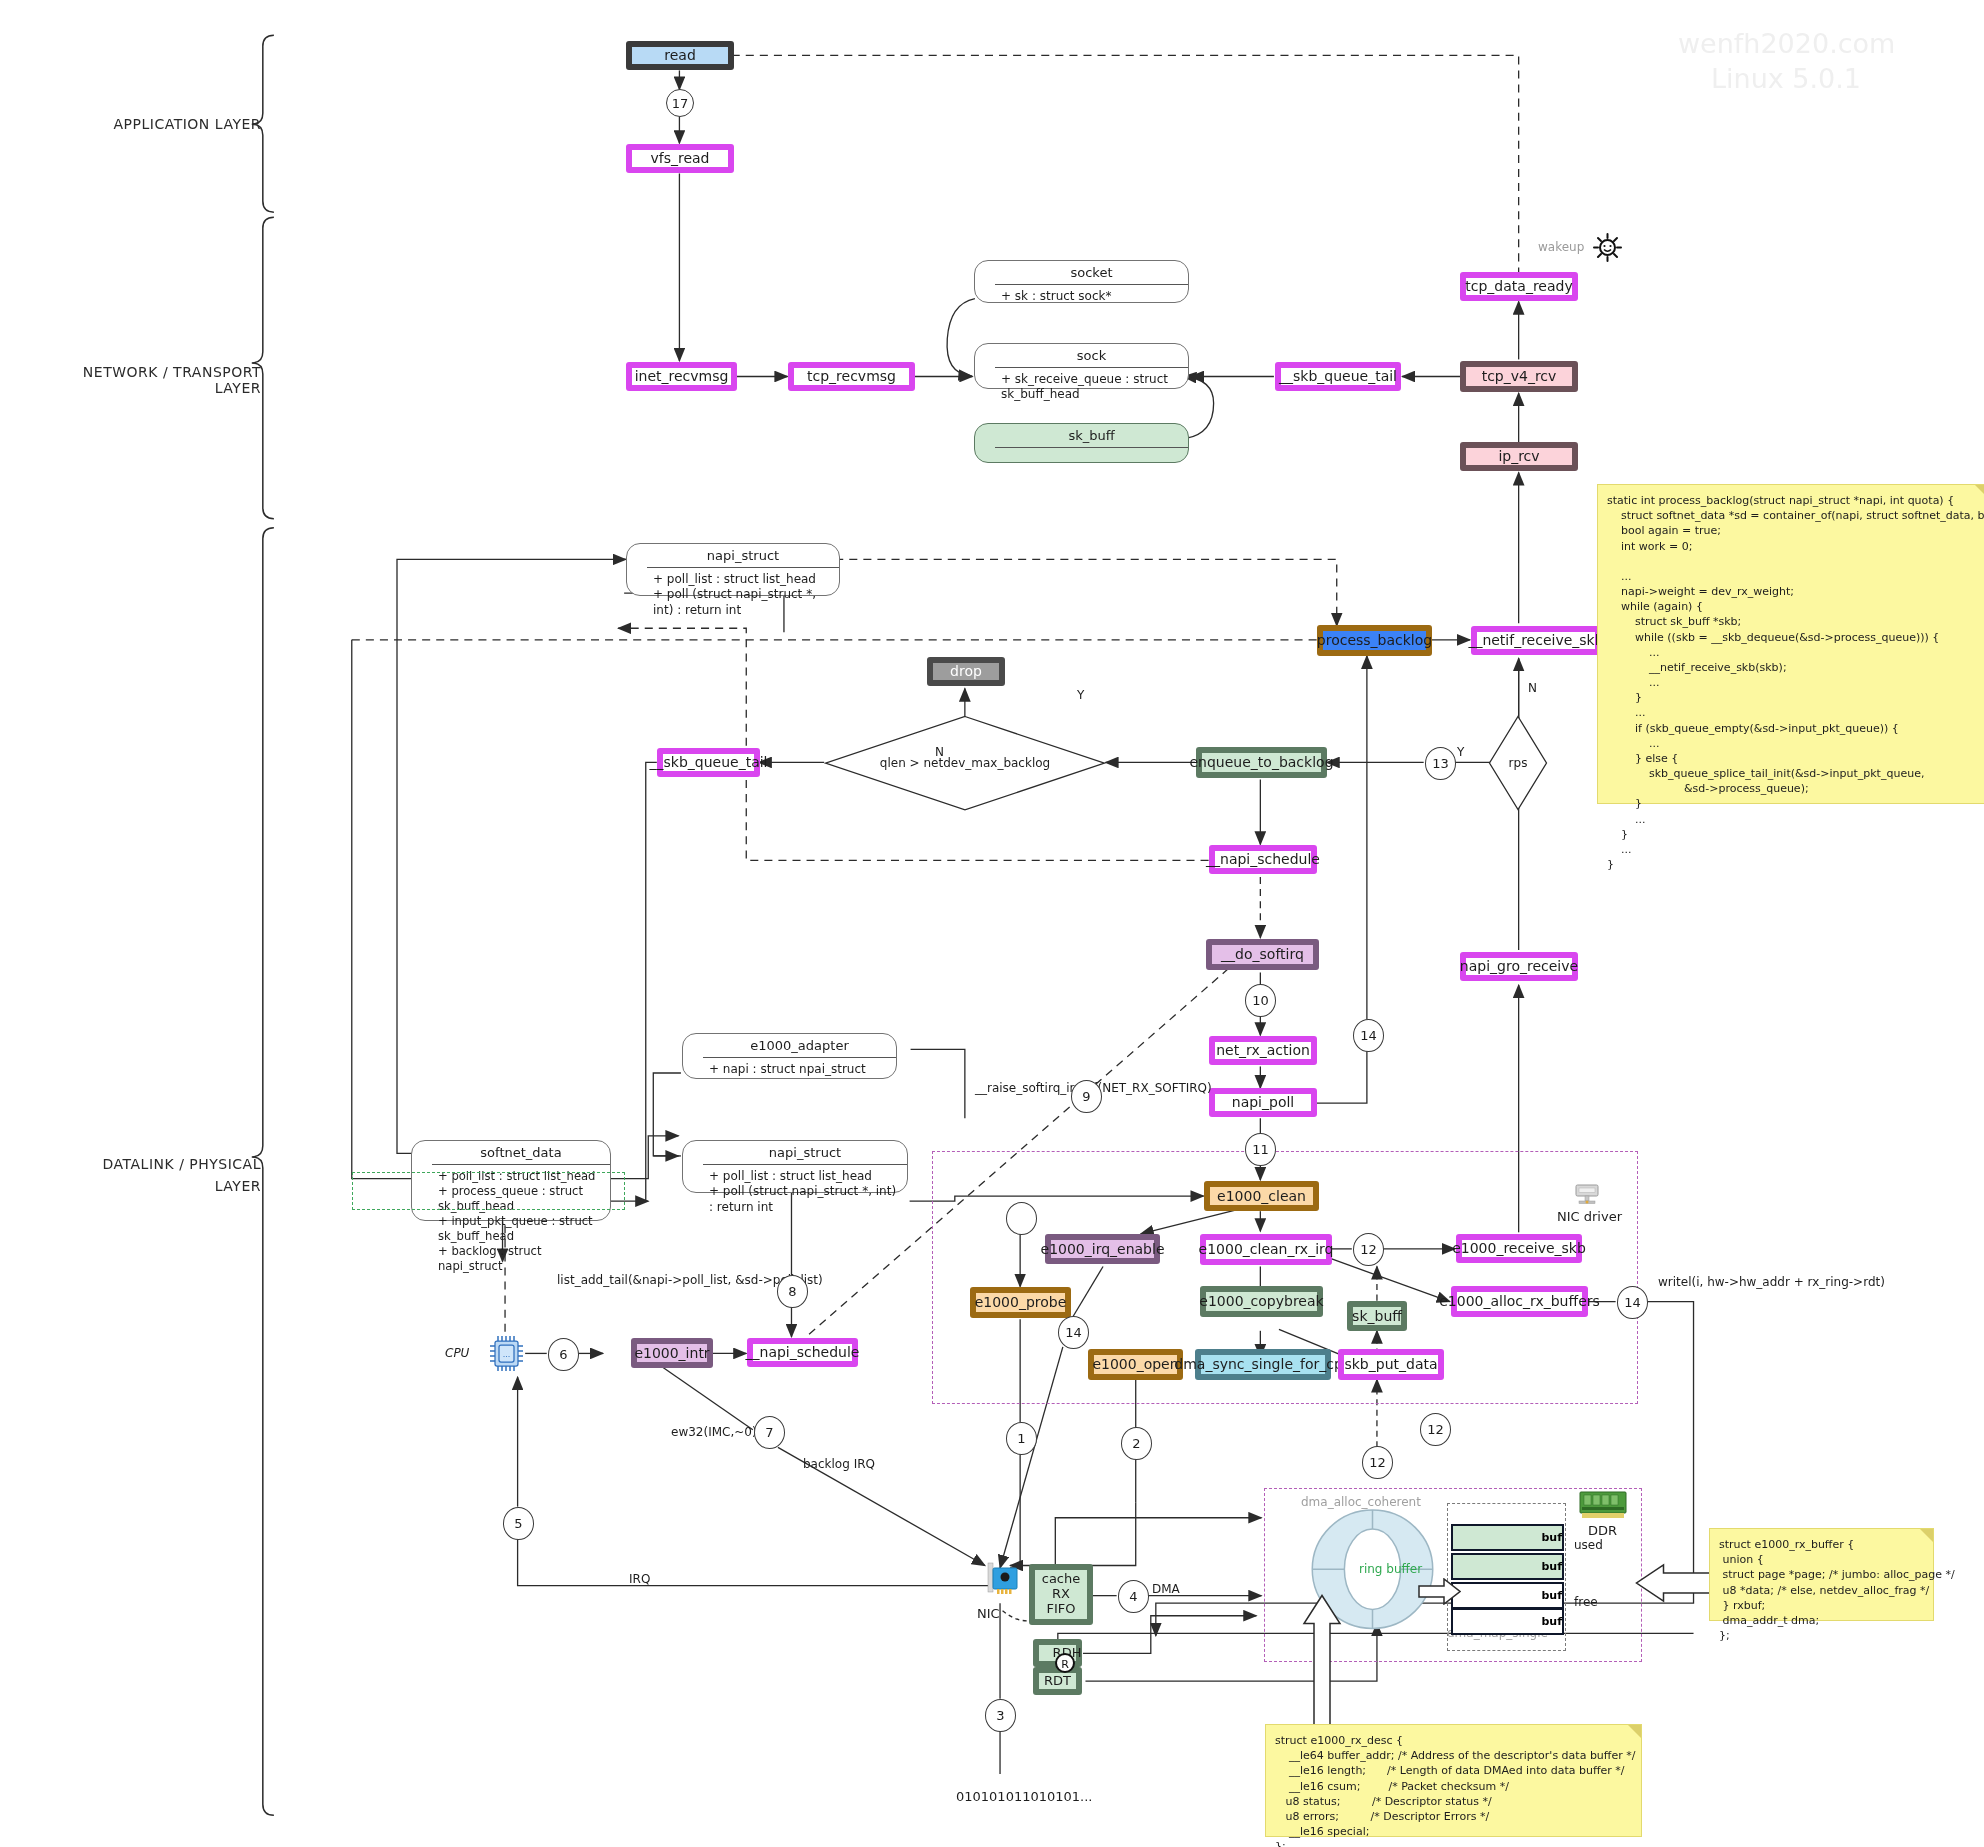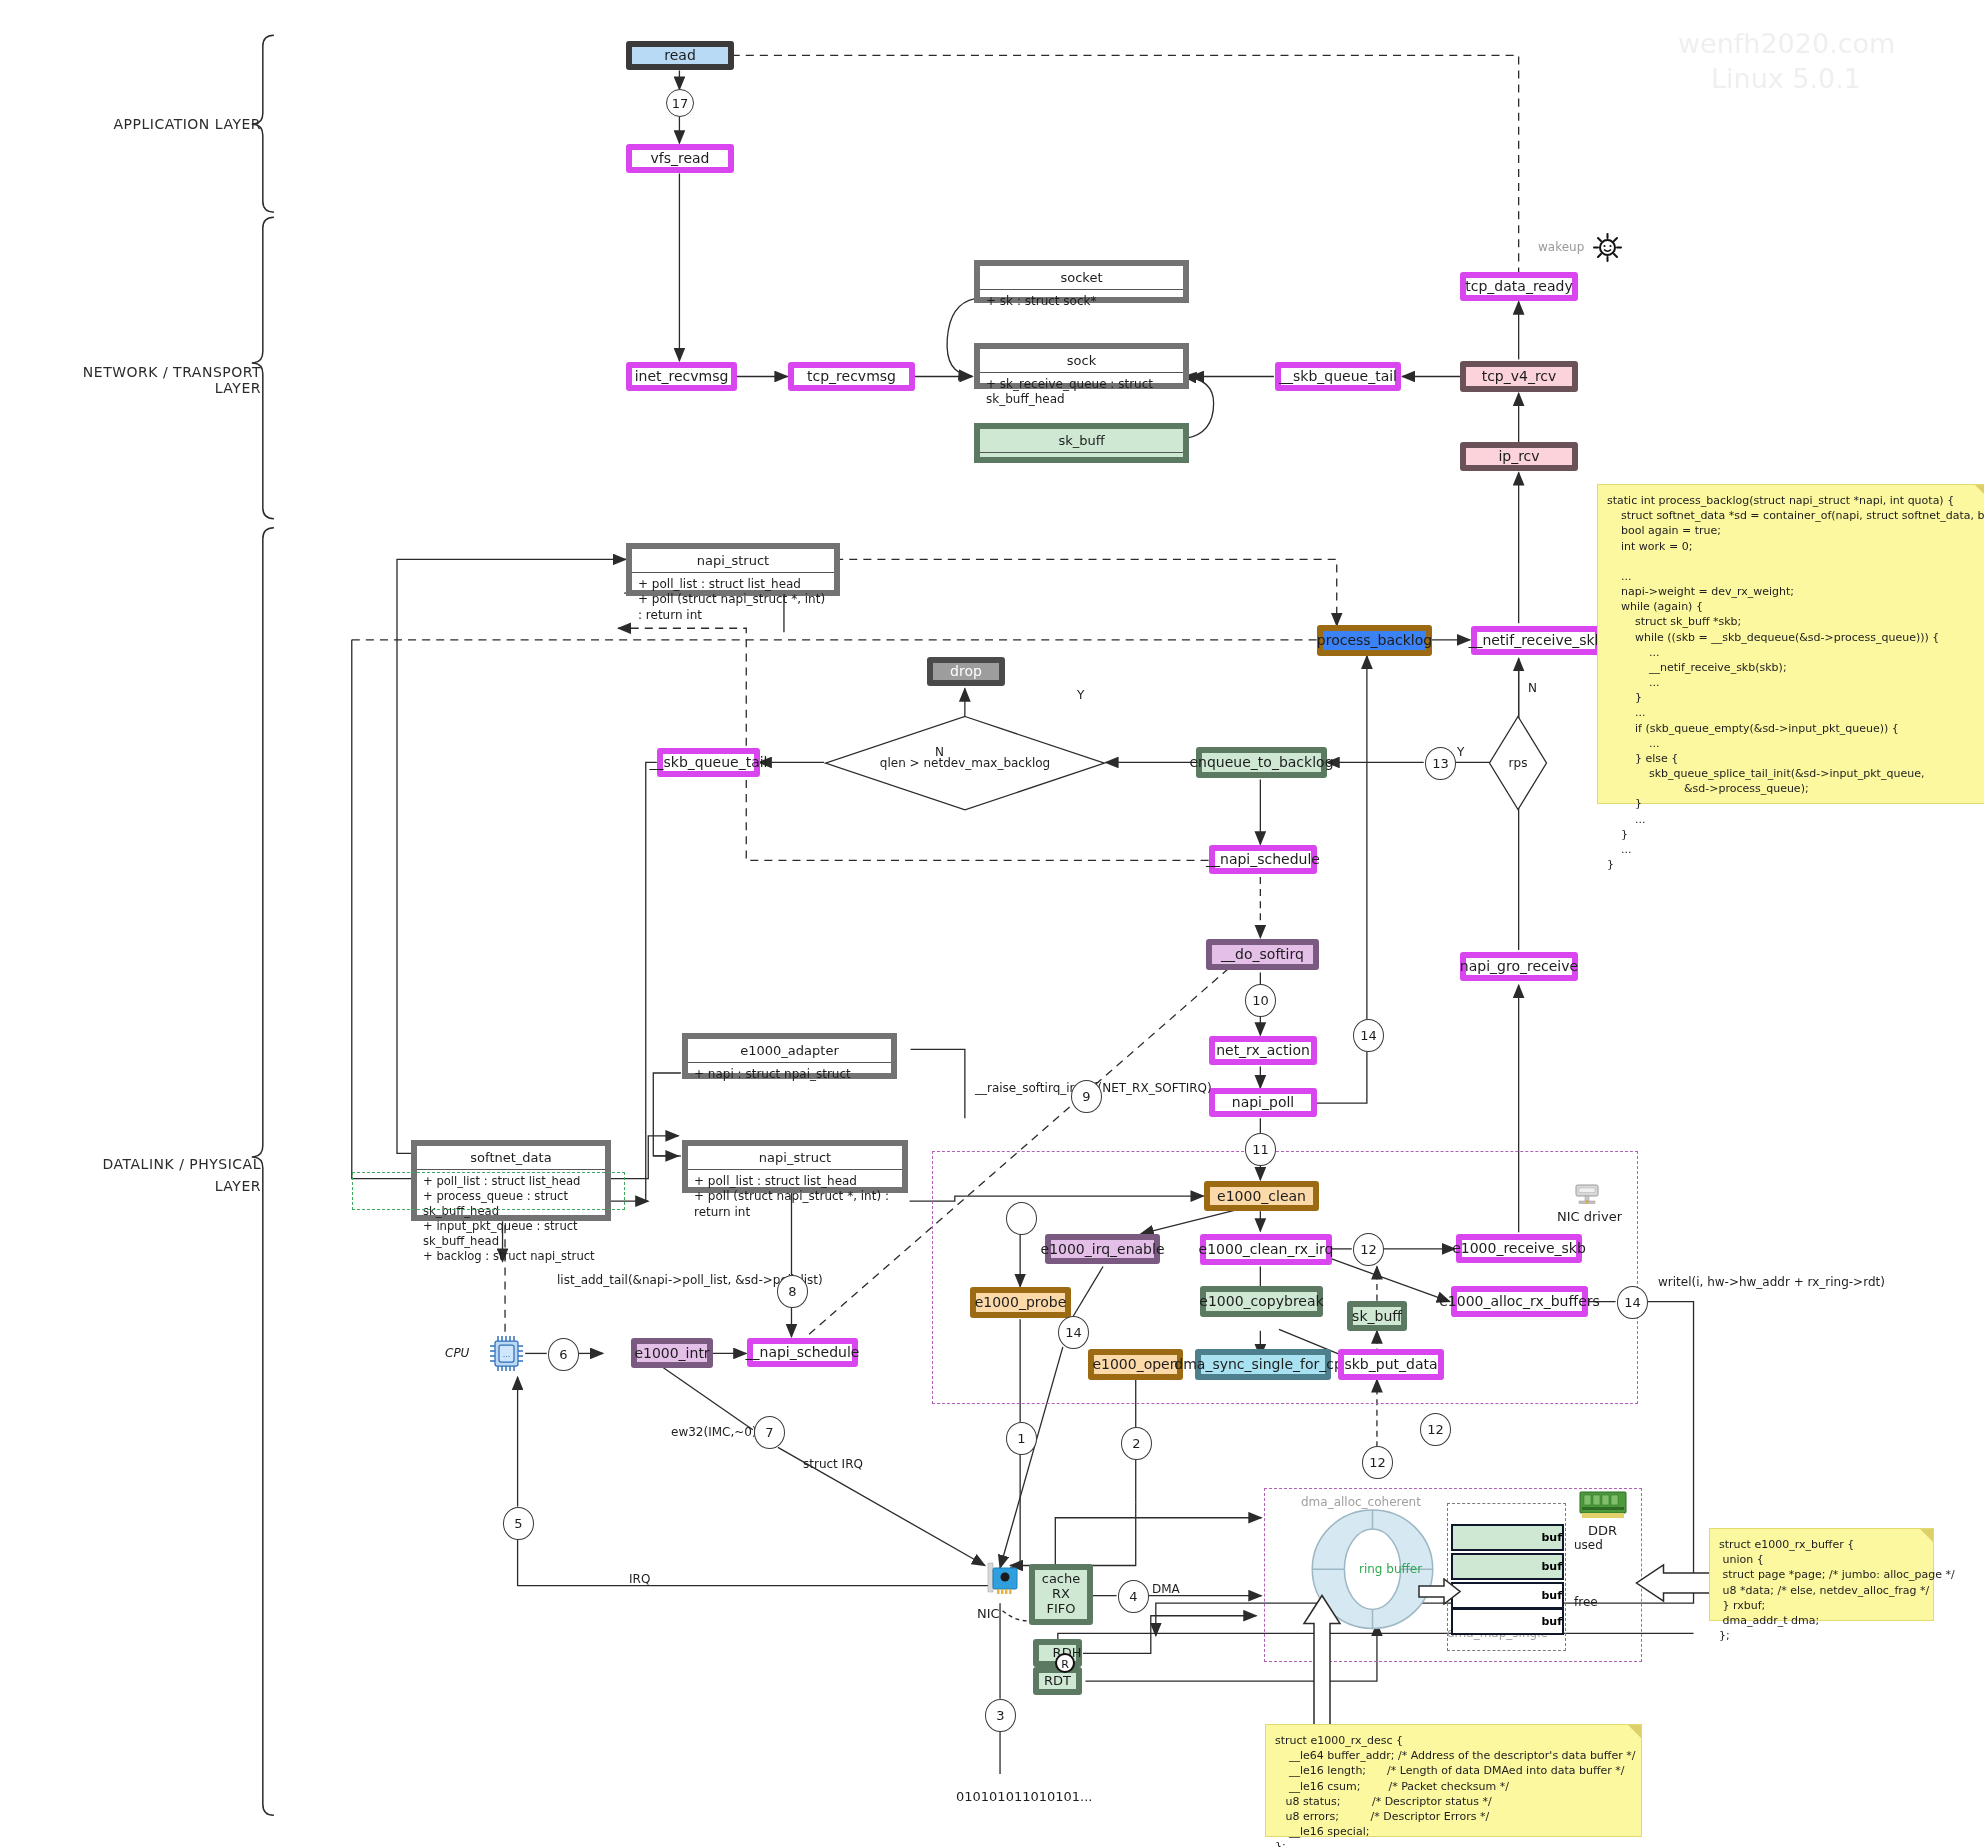--- a/index.html
+++ b/index.html
@@ -16,21 +16,21 @@
   .pink{background:#fcd3da;border-color:#6b5158;}
   .green{background:#cfe8d3;border-color:#5c7a62;}
   .orange{background:#3b82f6;border-color:#9c6a12;}
   .orange2{background:#fcd9a8;border-color:#9c6a12;}
   .purple{background:#e4bfe8;border-color:#7a5a80;}
   .cyan{background:#a8e1f0;border-color:#4d7f8c;}
   .grey{background:#9d9d9d;border-color:#4a4a4a;}
   .white{background:#ffffff;}
 
   
-  .cls{position:absolute;box-sizing:border-box;border:6px solid #737373;border-radius:0;background:#fff;}
+  .cls{position:absolute;box-sizing:border-box;border:1px solid #737373;border-radius:14px;background:#fff;padding-left:20px;}
   .cls .hd{border-bottom:1px solid #555;text-align:center;font-size:13px;padding:4px 0 4px;color:#1d1d1d;}
   .cls .bd{padding:3.5px 6px;font-size:12px;color:#1d1d1d;line-height:1.3;}
   .cls.greenbox{background:#cfe8d3;border-color:#5c7a62;}
 
   
   .diamond{position:absolute;}
   .diamond .shape{position:absolute;inset:0;}
   .diamond .lbl{position:absolute;inset:0;display:flex;align-items:center;justify-content:center;
                 font-size:12px;color:#1d1d1d;text-align:center;}
 
@@ -603,21 +603,21 @@
       <span>12</span>
     </div>
 
   <div class="txt" style="left:1077px;top:688px;">Y</div>
   <div class="txt" style="left:935px;top:745px;">N</div>
   <div class="txt" style="left:1457px;top:745px;">Y</div>
   <div class="txt" style="left:1528px;top:681px;">N</div>
   <div class="txt" style="left:975px;top:1081px;">__raise_softirq_irqoff(NET_RX_SOFTIRQ)</div>
   <div class="txt" style="left:557px;top:1273px;">list_add_tail(&amp;napi-&gt;poll_list, &amp;sd-&gt;poll_list)</div>
   <div class="txt" style="left:671px;top:1425px;">ew32(IMC,~0);</div>
-  <div class="txt" style="left:803px;top:1457px;">struct IRQ</div>
+  <div class="txt" style="left:803px;top:1457px;">backlog IRQ</div>
   <div class="txt" style="left:629px;top:1572px;">IRQ</div>
   <div class="txt" style="left:1152px;top:1582px;">DMA</div>
   <div class="txt" style="left:1658px;top:1275px;">writel(i, hw-&gt;hw_addr + rx_ring-&gt;rdt)</div>
   <div class="txt" style="left:956px;top:1789px;font-size:13px;">010101011010101...</div>
 
   <div class="note" style="left:1597px;top:484px;width:372px;height:302px;">static int process_backlog(struct napi_struct *napi, int quota) {
     struct softnet_data *sd = container_of(napi, struct softnet_data, backlog);
     bool again = true;
     int work = 0;
 

